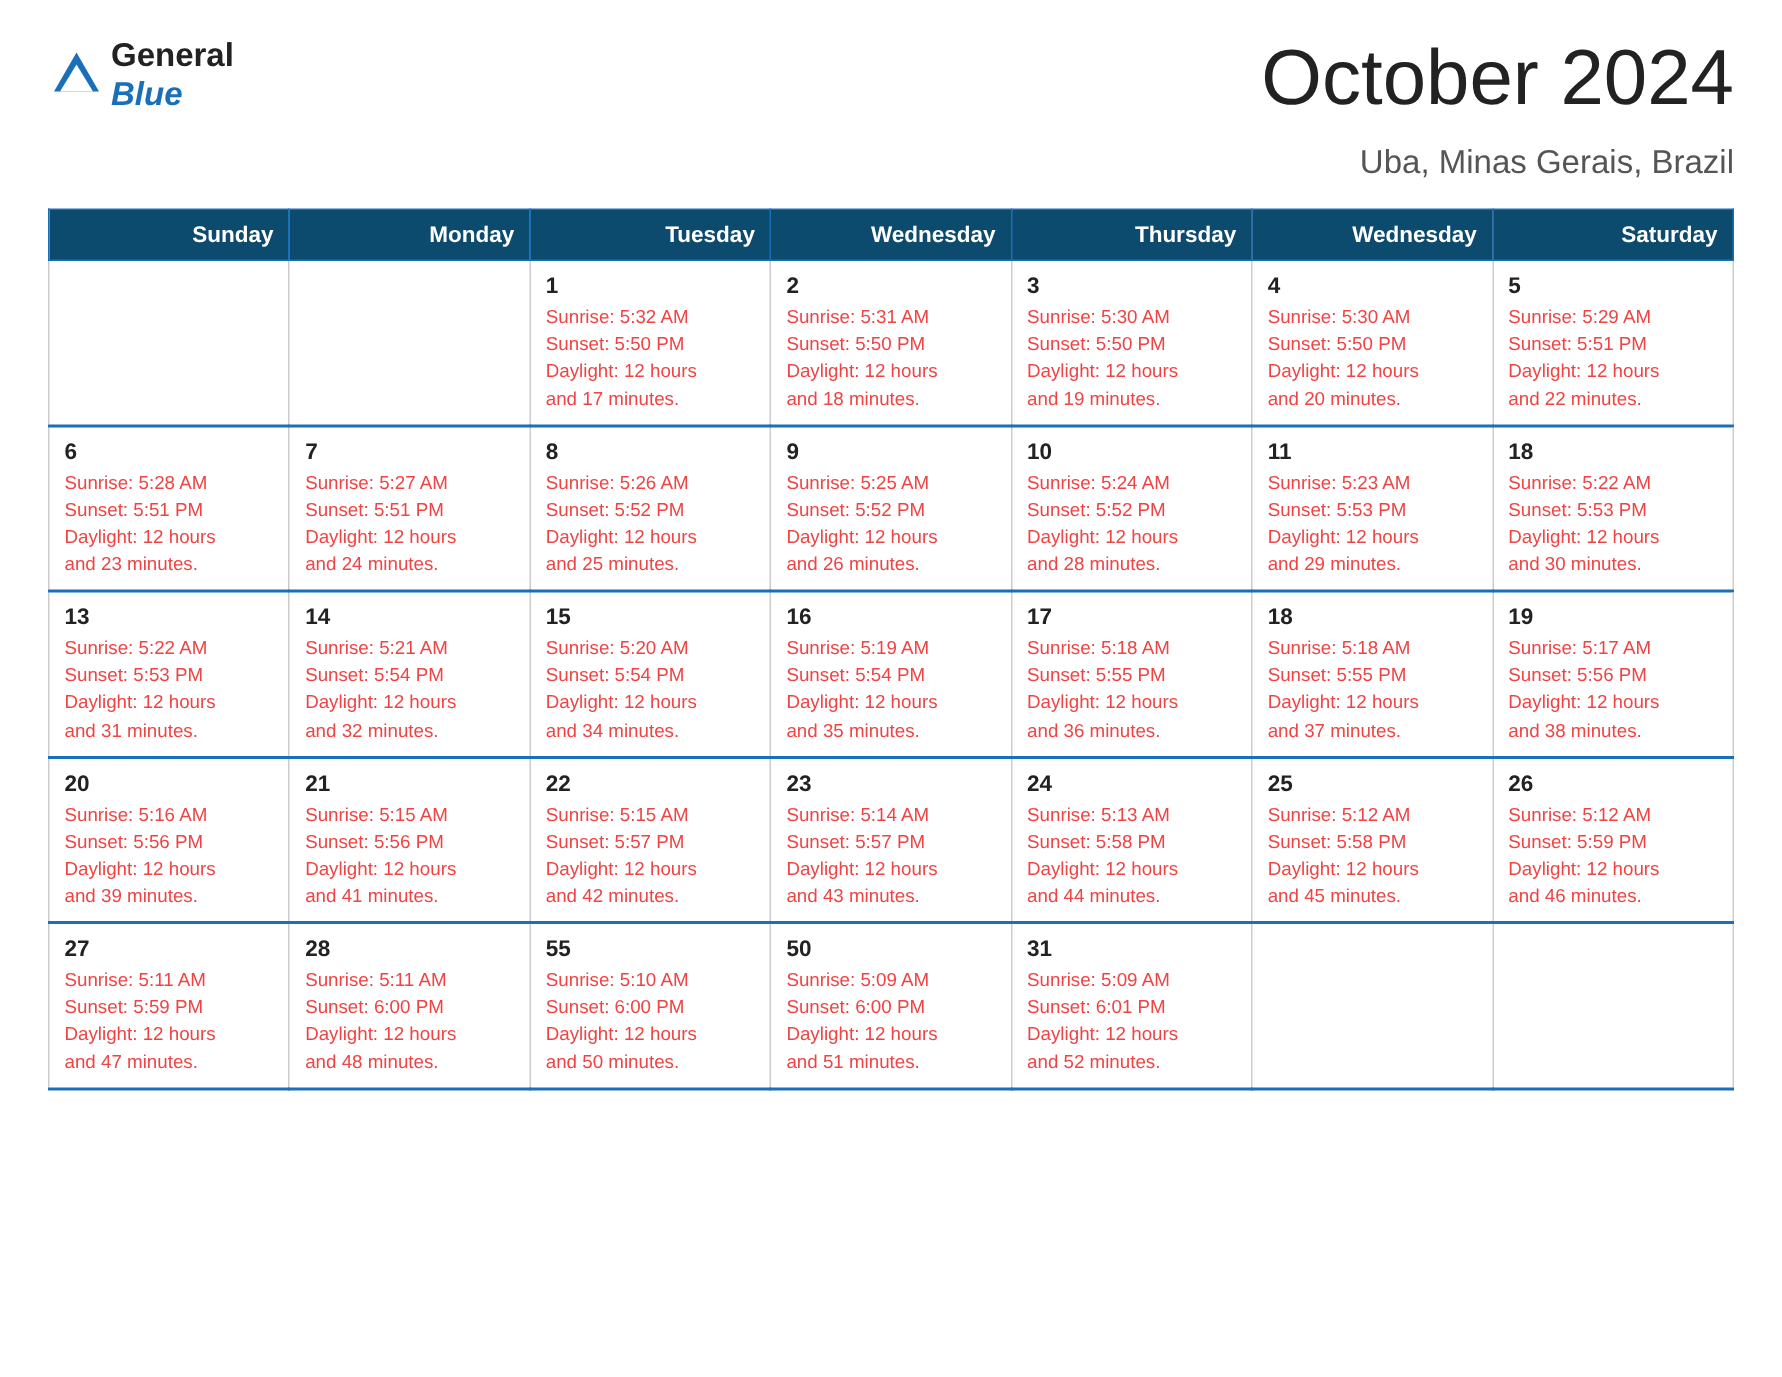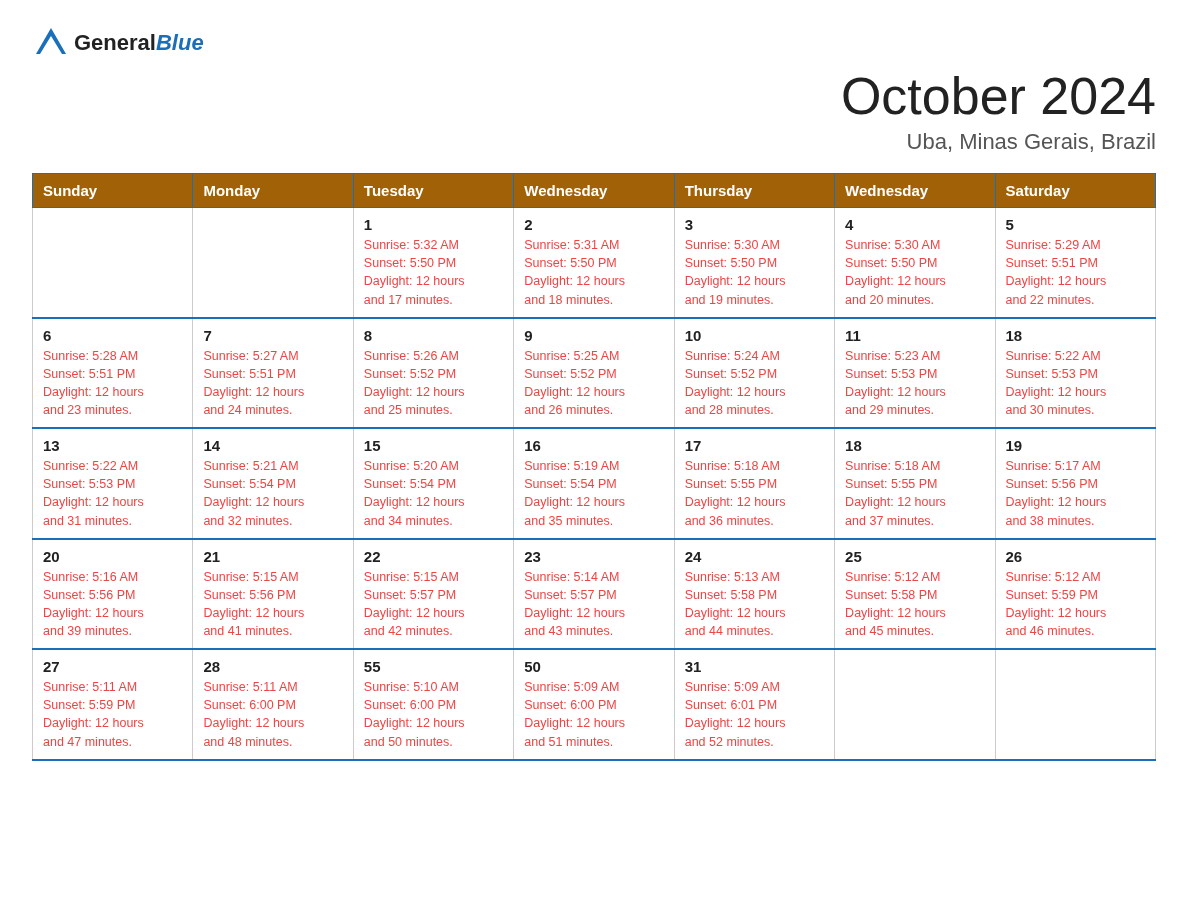--- a/index.html
+++ b/index.html
@@ -24,40 +24,39 @@
       align-items: flex-start;
     }
     .title-block {
       text-align: right;
     }
     .title-month {
       font-size: 52px;
       font-weight: normal;
       color: #222;
       line-height: 1.1;
-      margin-top: 44px;
     }
     .title-location {
       font-size: 22px;
       color: #555;
-      margin-top: 4px;
+      margin-top: 14px;
     }
     
     .calendar {
       width: 100%;
       border-collapse: collapse;
       margin-top: 4px;
     }
     .calendar thead tr th {
-      background: #a16207;
+      background: #0c4a6e;
       color: #fff;
       font-size: 15px;
       font-weight: bold;
       padding: 8px 10px;
-      text-align: left;
+      text-align: right;
       border: 1px solid #1a6fba;
     }
     .calendar tbody tr {
       border-bottom: 2px solid #1a6fba;
     }
     .calendar tbody tr td {
       vertical-align: top;
       padding: 8px 10px;
       border-right: 1px solid #ccc;
       border-left: 1px solid #ccc;
@@ -85,21 +84,21 @@
     }
     .empty-cell {
       background: #fff;
     }
     .logo-wrapper {
       display: flex;
       align-items: center;
     }
     .logo-text {
       display: flex;
-      flex-direction: row;
+      flex-direction: column;
     }
     .logo-icon {
       width: 38px;
       height: 38px;
       margin-right: 4px;
     }
   </style>
 </head>
 <body>
 

